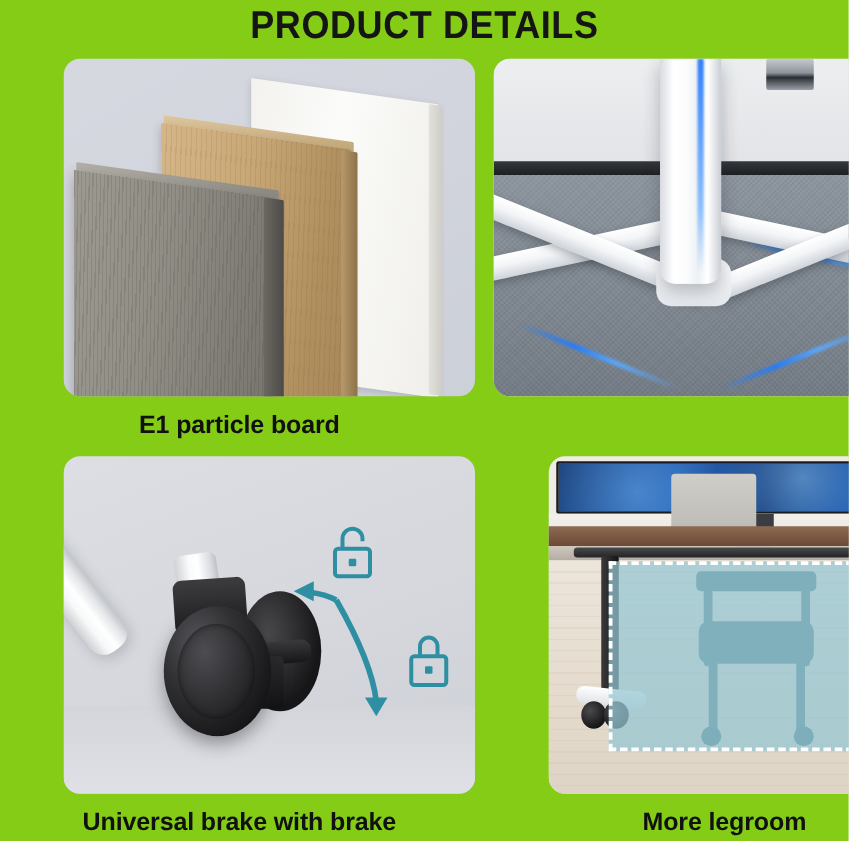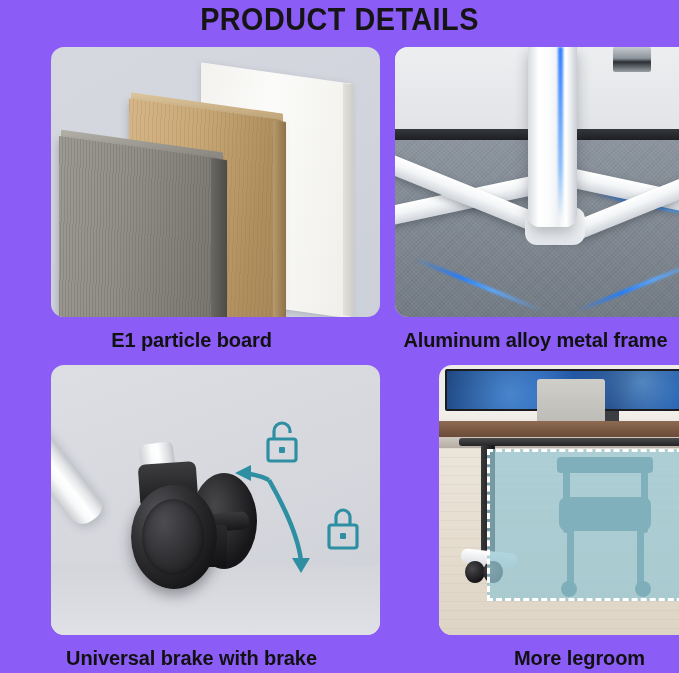--- a/index.html
+++ b/index.html
@@ -2,21 +2,21 @@
 <html><head>
 <meta charset="utf-8">
 <style>
   * { box-sizing: border-box; margin: 0; padding: 0; }
   html, body {
     width: 679px; height: 673px;
     background: #ffffff;
     font-family: "Liberation Sans", "DejaVu Sans", sans-serif;
     overflow: hidden;
   }
-  .page { position: relative; width: 679px; height: 673px; background: #8b5cf6; }
+  .page { position: relative; width: 679px; height: 673px; background: #84cc16; }
 
   
   .title {
     position: absolute; top: 2px; left: 0; width: 679px;
     text-align: center;
     font-size: 31px; font-weight: bold;
     letter-spacing: 0.5px;
     color: #151515;
     font-family: "Liberation Sans", sans-serif;
     transform: scaleX(0.93);
@@ -359,21 +359,20 @@
         <div class="glow glow-bl"></div>
         <div class="glow glow-br"></div>
         <div class="leg leg-ul"></div>
         <div class="leg leg-ur"></div>
         <div class="leg leg-dl"></div>
         <div class="leg leg-dr"></div>
         <div class="hub"></div>
         <div class="column"></div>
         <div class="column-glow"></div>
       </div>
-      <div class="caption">Aluminum alloy metal frame</div>
     </div>
 
     <div class="cell cell-2">
       <div class="photo p3">
         <div class="floor"></div>
         <div class="stem"></div>
         <div class="stem-lower"></div>
         <div class="yoke"></div>
         <div class="wheel-back"></div>
         <div class="brake"></div>

